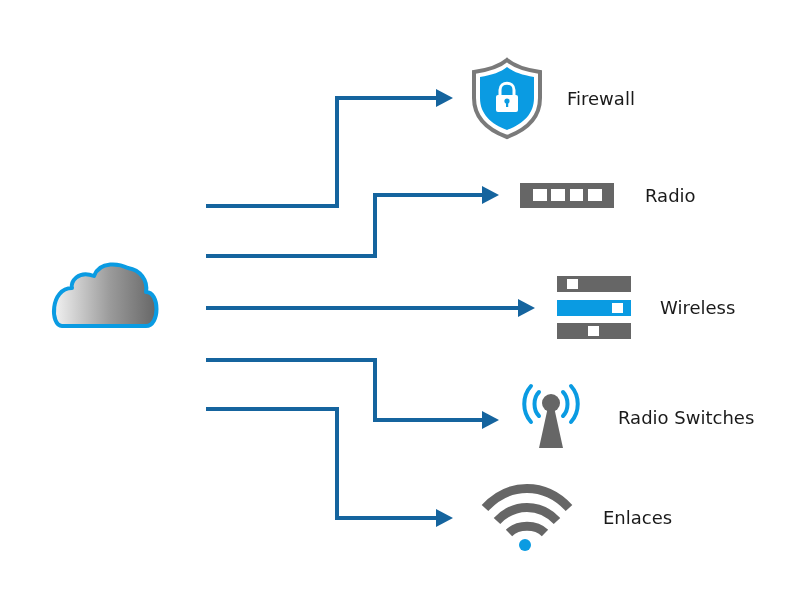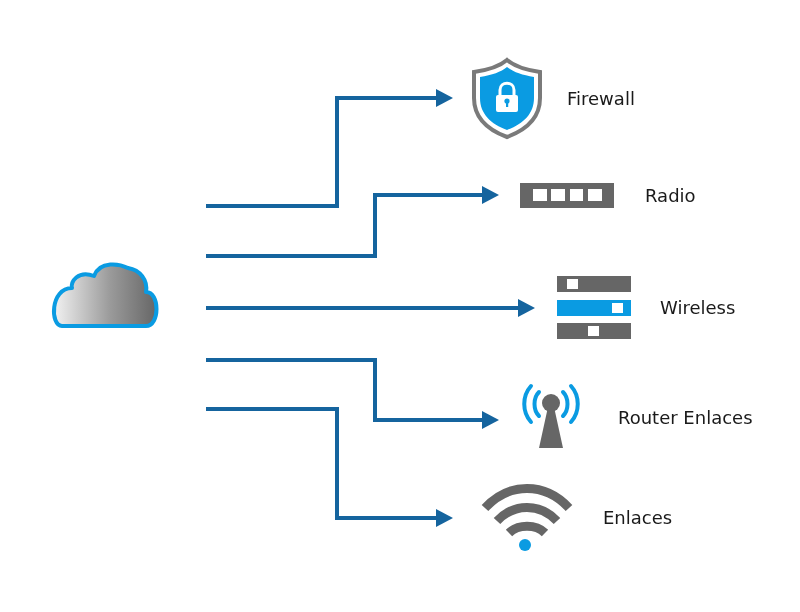--- a/index.html
+++ b/index.html
@@ -79,14 +79,14 @@
     <path d="M485,508 C509,482 545,482 569,508"></path>
     <path d="M497,521 C514,503 540,503 557,521"></path>
     <path d="M509,533 C518,524 536,524 545,533"></path>
     <circle cx="525" cy="545" r="6" fill="#0a9be2" stroke="none"></circle>
   </g>
 </svg>
 
 <div class="label" style="left:555px; top:88px;">Firewall</div>
 <div class="label" style="left:633px; top:185px;">Radio</div>
 <div class="label" style="left:648px; top:297px;">Wireless</div>
-<div class="label" style="left:606px; top:407px;">Router Enlaces</div>
+<div class="label" style="left:606px; top:407px;">Radio Switches</div>
 <div class="label" style="left:591px; top:507px;">Enlaces</div>
 
 </body></html>

